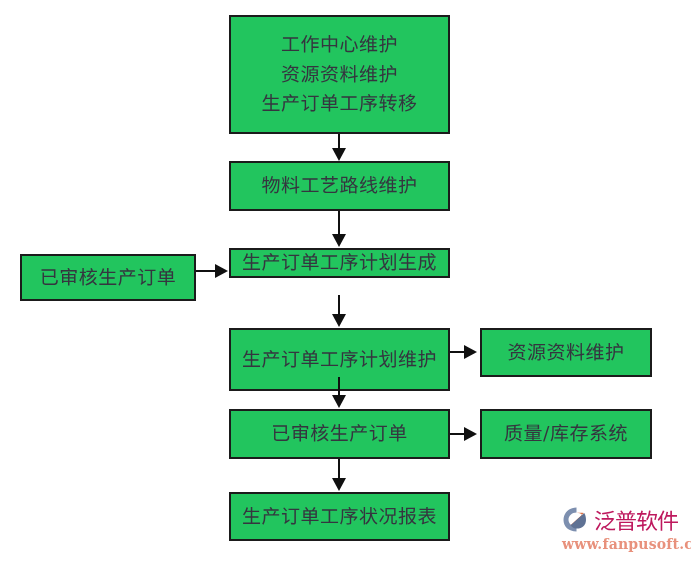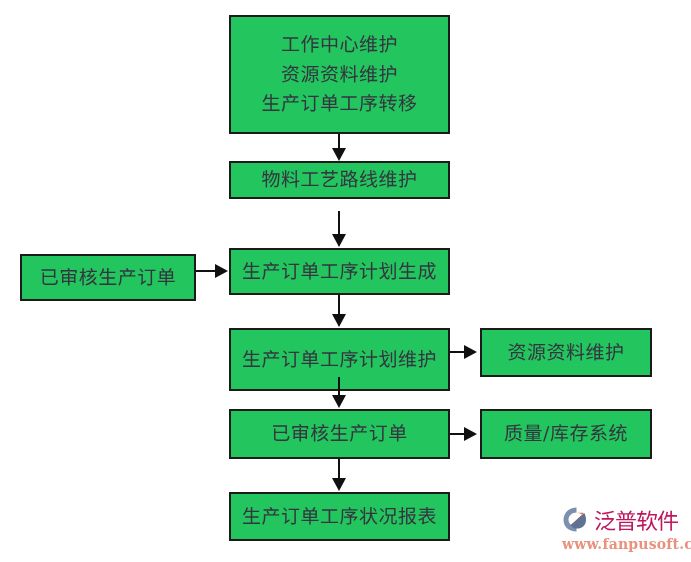--- a/index.html
+++ b/index.html
@@ -34,23 +34,23 @@
     letter-spacing: 0.5px;
     text-align: center;
     white-space: nowrap;
   }
   .node .line {
     display: block;
   }
 
   
   #node-basic-data   { left: 229px; top: 15px;  width: 221px; height: 119px; }
-  #node-routing      { left: 229px; top: 161px; width: 221px; height: 38px;  }
+  #node-routing      { left: 229px; top: 161px; width: 221px; height: 50px;  }
   #node-approved-po  { left: 20px;  top: 254px; width: 176px; height: 47px;  }
-  #node-plan-gen     { left: 229px; top: 248px; width: 221px; height: 47px;  }
+  #node-plan-gen     { left: 229px; top: 248px; width: 221px; height: 30px;  }
   #node-plan-maint   { left: 229px; top: 328px; width: 221px; height: 63px;  }
   #node-dispatch     { left: 480px; top: 328px; width: 172px; height: 49px;  }
   #node-transfer     { left: 229px; top: 409px; width: 221px; height: 50px;  }
   #node-qms-wms      { left: 480px; top: 409px; width: 172px; height: 50px;  }
   #node-status-rpt   { left: 229px; top: 492px; width: 221px; height: 49px;  }
 
   
   .conn {
     position: absolute;
   }

